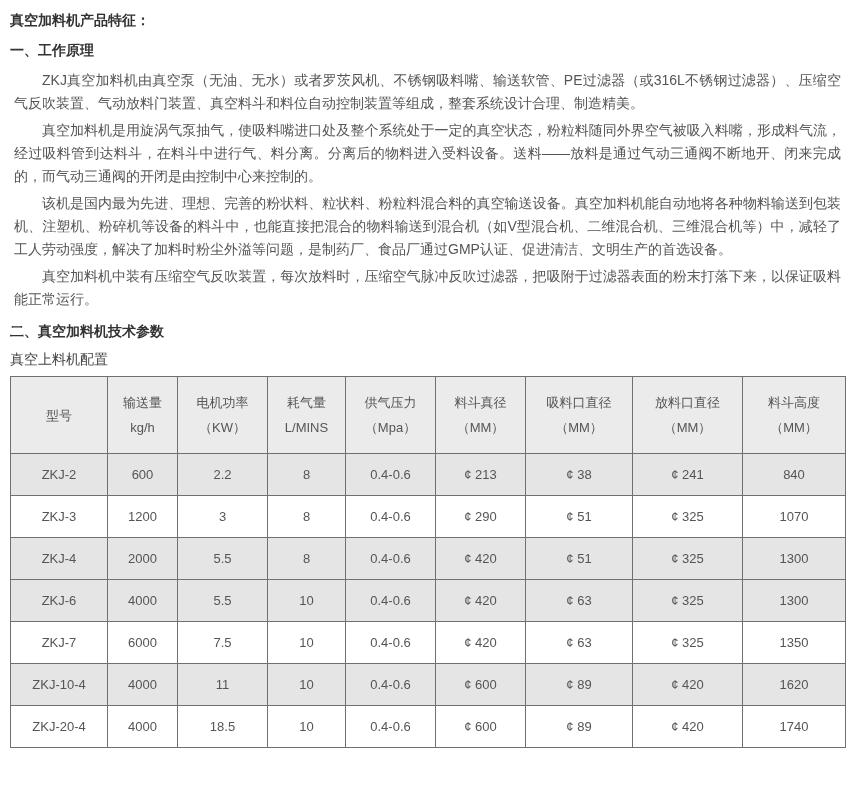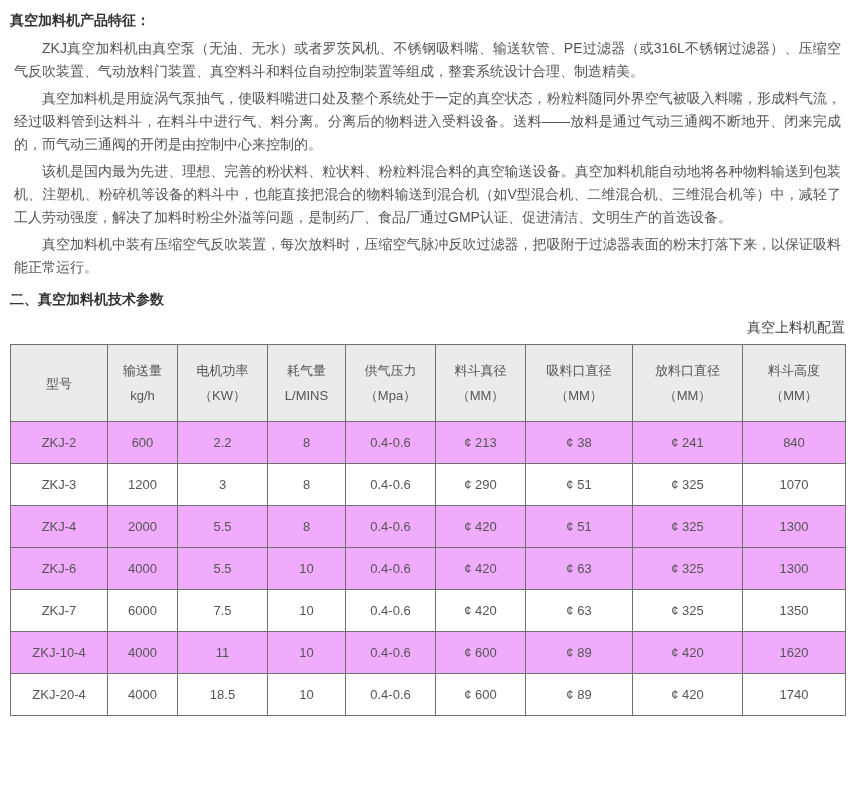--- a/index.html
+++ b/index.html
@@ -29,21 +29,21 @@
   }
   p.para {
     margin: 4px;
     line-height: 23px;
     text-indent: 2em;
     color: #555555;
     text-align: justify;
   }
   .table-title {
     width: 835px;
-    text-align: right;
+    text-align: left;
     color: #444444;
     margin: 10px 0 7px 0;
     font-size: 14px;
   }
   table.spec {
     width: 835px;
     border-collapse: collapse;
     table-layout: fixed;
     font-size: 13px;
     color: #555555;
@@ -60,39 +60,40 @@
     background: #ebebeb;
     font-weight: normal;
     height: 76px;
     line-height: 25px;
     color: #555555;
   }
   table.spec td {
     height: 41px;
   }
   table.spec tr.alt td {
-    background: #f0abfc;
+    background: #e5e5e5;
   }
   col.c1 { width: 97px; }
   col.c2 { width: 70px; }
   col.c3 { width: 90px; }
   col.c4 { width: 78px; }
   col.c5 { width: 90px; }
   col.c6 { width: 90px; }
   col.c7 { width: 107px; }
   col.c8 { width: 110px; }
   col.c9 { width: 103px; }
 </style>
 </head>
 <body>
 
 <div>
 
   <div class="doc-title">真空加料机产品特征：</div>
 
+  <div class="section-heading">一、工作原理</div>
 
   <p class="para">ZKJ真空加料机由真空泵（无油、无水）或者罗茨风机、不锈钢吸料嘴、输送软管、PE过滤器（或316L不锈钢过滤器）、压缩空气反吹装置、气动放料门装置、真空料斗和料位自动控制装置等组成，整套系统设计合理、制造精美。</p>
   <p class="para">真空加料机是用旋涡气泵抽气，使吸料嘴进口处及整个系统处于一定的真空状态，粉粒料随同外界空气被吸入料嘴，形成料气流，经过吸料管到达料斗，在料斗中进行气、料分离。分离后的物料进入受料设备。送料——放料是通过气动三通阀不断地开、闭来完成的，而气动三通阀的开闭是由控制中心来控制的。</p>
   <p class="para">该机是国内最为先进、理想、完善的粉状料、粒状料、粉粒料混合料的真空输送设备。真空加料机能自动地将各种物料输送到包装机、注塑机、粉碎机等设备的料斗中，也能直接把混合的物料输送到混合机（如V型混合机、二维混合机、三维混合机等）中，减轻了工人劳动强度，解决了加料时粉尘外溢等问题，是制药厂、食品厂通过GMP认证、促进清洁、文明生产的首选设备。</p>
   <p class="para">真空加料机中装有压缩空气反吹装置，每次放料时，压缩空气脉冲反吹过滤器，把吸附于过滤器表面的粉末打落下来，以保证吸料能正常运行。</p>
 
   <div class="section-heading">二、真空加料机技术参数</div>
 
   <div class="table-title">真空上料机配置</div>
 

